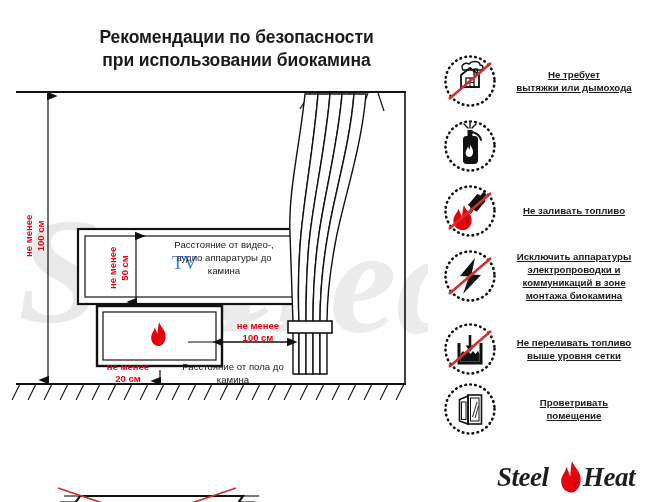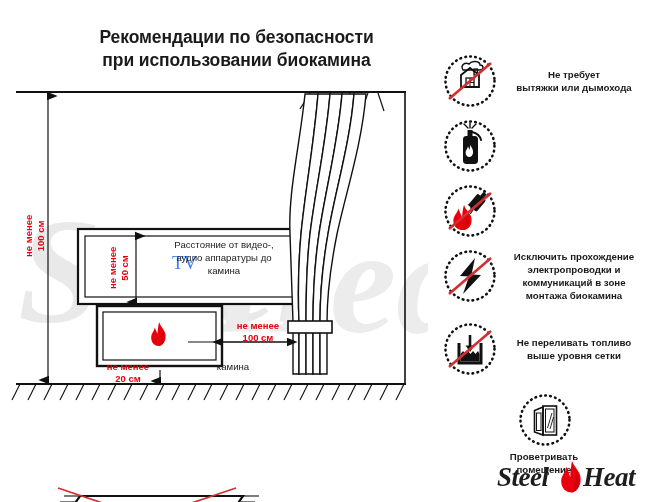--- a/index.html
+++ b/index.html
@@ -95,20 +95,21 @@
   }
   .rule .rule-text {
     flex: 1 1 auto;
     font-size: 9.7px;
     font-weight: bold;
     color: #1a1a1a;
     line-height: 1.35;
     text-align: center;
     padding-left: 2px;
     padding-right: 4px;
+    text-decoration: underline;
   }
 
   
   .logo {
     position: absolute;
     left: 497px; top: 458px;
     width: 148px; height: 40px;
   }
   .logo .logo-word {
     position: absolute;
@@ -307,20 +308,21 @@
       <div>100 см</div>
     </div>
 
     <div class="note" style="left:152px; top:155px; width:144px;">
       <div>Расстояние от видео-,</div>
       <div>аудио аппаратуры до</div>
       <div>камина</div>
     </div>
 
     <div class="note" style="left:163px; top:277px; width:140px;">
+      <div>Расстояние от пола до</div>
       <div>камина</div>
     </div>
   </div>
 
   <div class="rules">
 
     <div class="rule" style="top:0px;">
       <div class="icon-wrap">
         <svg width="58" height="56" viewBox="0 0 58 56">
           <circle cx="29" cy="28" r="24.5" fill="none" stroke="#111" stroke-width="2.6" stroke-linecap="round" stroke-dasharray="0.6 4.4"></circle>
@@ -366,33 +368,34 @@
                    C33 28 29.5 29 29.5 31" fill="none" stroke="#111" stroke-width="1.1"></path>
           <path d="M23 22 C25.4 29 32 31 30.4 39.4 C29.4 44.6 25.6 47 21.8 47
                    C16.8 47 12.6 43.8 12.4 38.2 C12.2 32.6 16.4 30.6 17.4 25.6
                    C19 29.6 20 32 21 34.6 C21.4 29.6 21.8 25.8 23 22 Z" fill="#e8000d"></path>
           <path d="M25.6 31 C27.4 35.2 28.6 37.6 27.6 41.4 C26.8 44.6 24.6 46.4 22.4 46.8
                    C25.6 43.4 24.4 38.4 25.6 31 Z" fill="#b8000a" opacity="0.45"></path>
           <line x1="8" y1="46" x2="50" y2="10" stroke="#d23030" stroke-width="2.6"></line>
         </svg>
       </div>
       <div class="rule-text">
+        <div>Не заливать топливо</div>
       </div>
     </div>
 
     <div class="rule" style="top:195px;">
       <div class="icon-wrap">
         <svg width="58" height="56" viewBox="0 0 58 56">
           <circle cx="29" cy="28" r="24.5" fill="none" stroke="#111" stroke-width="2.6" stroke-linecap="round" stroke-dasharray="0.6 4.4"></circle>
           <path d="M34 10 L19 28 L28 28.5 L22 46 L40 27 L30.5 26.5 Z" fill="#111"></path>
           <line x1="8" y1="46" x2="50" y2="10" stroke="#d23030" stroke-width="2.6"></line>
         </svg>
       </div>
       <div class="rule-text">
-        <div>Исключить прохождение</div>
+        <div>Исключить аппаратуры</div>
         <div>электропроводки и</div>
         <div>коммуникаций в зоне</div>
         <div>монтажа биокамина</div>
       </div>
     </div>
 
     <div class="rule" style="top:268px;">
       <div class="icon-wrap">
         <svg width="58" height="56" viewBox="0 0 58 56">
           <circle cx="29" cy="28" r="24.5" fill="none" stroke="#111" stroke-width="2.6" stroke-linecap="round" stroke-dasharray="0.6 4.4"></circle>
@@ -403,21 +406,21 @@
           <path d="M29 31 L24.6 24.4 L33.4 24.4 Z" fill="#111"></path>
           <line x1="8" y1="46" x2="50" y2="10" stroke="#d23030" stroke-width="2.6"></line>
         </svg>
       </div>
       <div class="rule-text">
         <div>Не переливать топливо</div>
         <div>выше уровня сетки</div>
       </div>
     </div>
 
-    <div class="rule" style="top:338px;flex-direction:column;">
+    <div class="rule" style="top:328px;">
       <div class="icon-wrap">
         <svg width="58" height="56" viewBox="0 0 58 56">
           <circle cx="29" cy="28" r="24.5" fill="none" stroke="#111" stroke-width="2.6" stroke-linecap="round" stroke-dasharray="0.6 4.4"></circle>
           <rect x="27" y="14" width="13.5" height="29" fill="none" stroke="#111" stroke-width="1.6"></rect>
           <rect x="29.5" y="17" width="8.5" height="23" fill="none" stroke="#111" stroke-width="1"></rect>
           <path d="M27 15 L18.5 18.5 L18.5 40 L27 43 Z" fill="none" stroke="#111" stroke-width="1.6"></path>
           <rect x="20.5" y="21" width="4.5" height="17.5" fill="none" stroke="#111" stroke-width="1"></rect>
           <line x1="31.5" y1="36" x2="36" y2="21" stroke="#111" stroke-width="0.9"></line>
           <line x1="34" y1="37" x2="37.5" y2="25" stroke="#111" stroke-width="0.9"></line>
         </svg>

